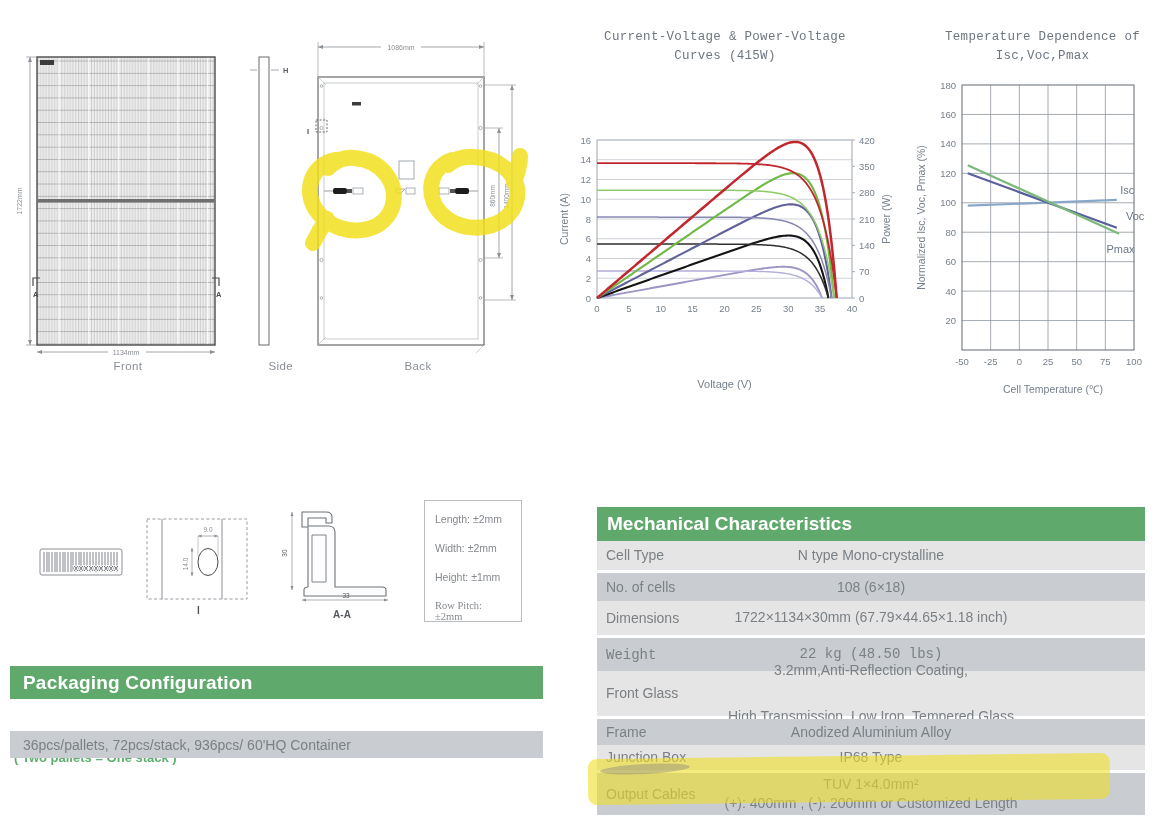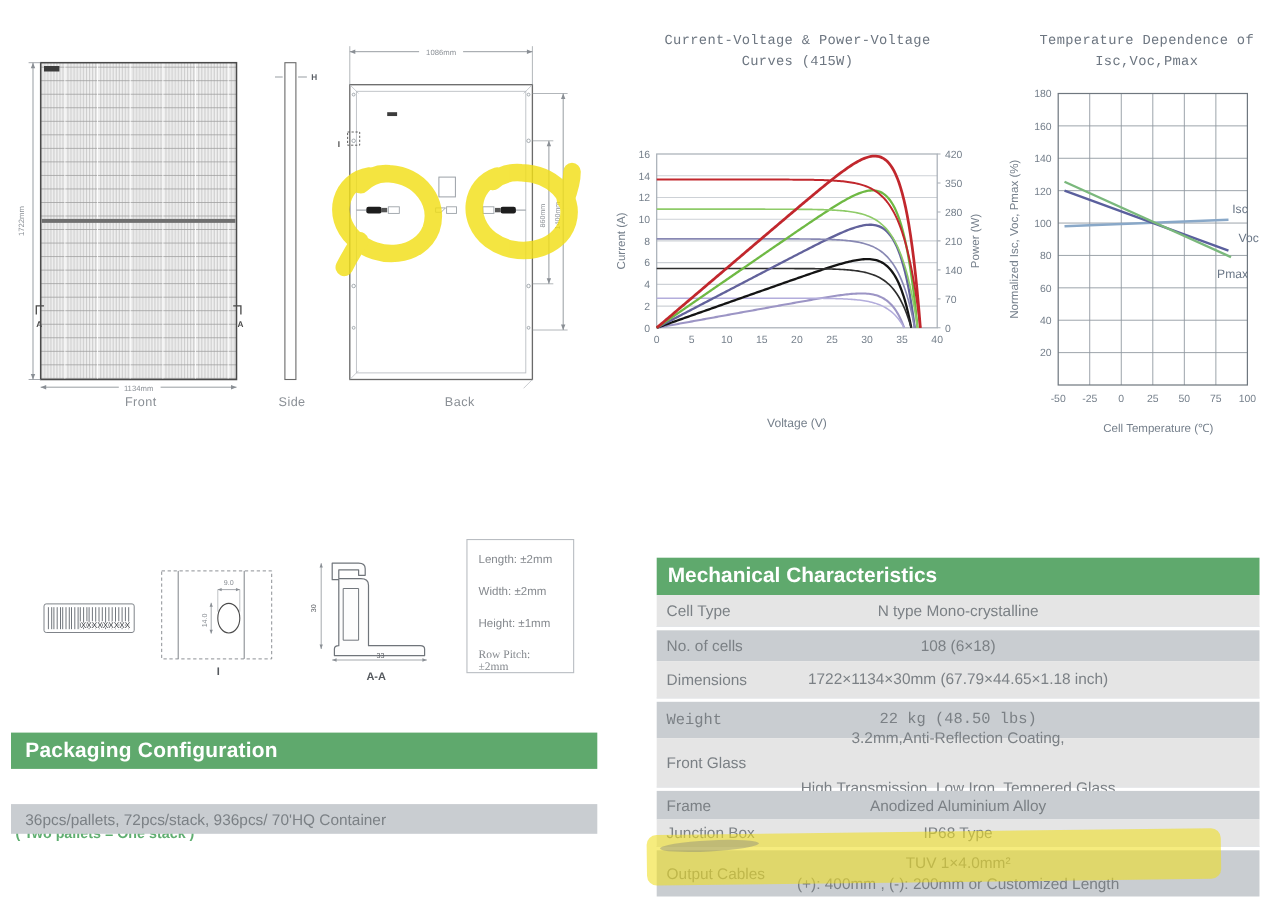--- a/index.html
+++ b/index.html
@@ -153,21 +153,21 @@
       <path d="M336 160 C 310 164, 300 196, 322 217 C 344 238, 382 234, 392 208 C 400 184, 382 160, 354 158 C 344 157, 336 160, 328 168"></path>
       <path d="M327 219 C 321 228, 316 237, 313 243"></path>
     </g>
     <g opacity="0.82" stroke="#f2df17" stroke-width="16" fill="none" stroke-linecap="round">
       <path d="M452 160 C 428 168, 423 200, 446 218 C 470 236, 508 228, 516 202 C 523 178, 502 158, 474 157 C 463 156, 455 159, 448 165"></path>
       <path d="M514 182 C 518 172, 520 163, 520 156"></path>
     </g>
   </svg>
 
   <div class="abs view-label" style="left:98px;top:360px;width:60px;text-align:center">Front</div>
-  <div class="abs view-label" style="left:238px;top:360px;width:55px;text-align:center">Side</div>
+  <div class="abs view-label" style="left:238px;top:360px;width:55px;text-align:right">Side</div>
   <div class="abs view-label" style="left:388px;top:360px;width:60px;text-align:center">Back</div>
 
   <div class="abs chart-title" style="left:575px;top:28px;width:300px">Current-Voltage &amp; Power-Voltage
 Curves (415W)</div>
   <div class="abs" style="left:555px;top:130px;width:350px;height:270px">
     <svg id="iv-svg" width="350" height="270" viewBox="0 0 350 270">
         <line x1="42" y1="148.25" x2="297" y2="148.25" stroke="#cdd1d6" stroke-width="1"></line>
         <line x1="42" y1="128.5" x2="297" y2="128.5" stroke="#cdd1d6" stroke-width="1"></line>
         <line x1="42" y1="108.75" x2="297" y2="108.75" stroke="#cdd1d6" stroke-width="1"></line>
         <line x1="42" y1="89" x2="297" y2="89" stroke="#cdd1d6" stroke-width="1"></line>
@@ -326,33 +326,33 @@
       <line x1="292" y1="512" x2="292" y2="590" stroke="#8a8f95" stroke-width="0.7"></line>
       <path d="M292 512 l-1.5 4 3 0 z M292 590 l-1.5 -4 3 0 z" fill="#8a8f95"></path>
       <text x="287" y="553" font-size="6.5" fill="#55595e" text-anchor="middle" transform="rotate(-90 287 553)">30</text>
       <line x1="302" y1="600" x2="388" y2="600" stroke="#8a8f95" stroke-width="0.7"></line>
       <path d="M302 600 l4 -1.5 0 3 z M388 600 l-4 -1.5 0 3 z" fill="#8a8f95"></path>
       <text x="346" y="598" font-size="6.5" fill="#55595e" text-anchor="middle">33</text>
       <text x="342" y="618" font-size="10" font-weight="bold" fill="#55595e" text-anchor="middle" font-family="'Liberation Serif',serif">A-A</text>
     </g>
   </svg>
 
-  <div class="abs tol-box" style="left:424px;top:490px;width:98px;height:122px">
+  <div class="abs tol-box" style="left:424px;top:500px;width:98px;height:122px">
     <div class="tol-line">Length: ±2mm</div>
     <div class="tol-line">Width: ±2mm</div>
     <div class="tol-line">Height: ±1mm</div>
     <div class="tol-line">Row Pitch: ±2mm</div>
   </div>
 
   <div class="abs green-bar" style="left:10px;top:666px;width:533px;height:33px">
     <span class="pack-title">Packaging Configuration</span>
   </div>
   <div class="abs pack-sub" style="left:14px;top:707px">( Two pallets = One stack )</div>
   <div class="abs gray-row" style="left:10px;top:731px;width:533px;height:27px">
-    <span>36pcs/pallets, 72pcs/stack, 936pcs/ 70'HQ Container</span>
+    <span>36pcs/pallets, 72pcs/stack, 936pcs/ 60'HQ Container</span>
   </div>
 
   <div class="mech-table">
     <div class="green-bar mech-header">
       <span>Mechanical Characteristics</span>
     </div>
     <div id="mech-rows">
         <div class="m-row white" style="height: 29px;">
           <div class="m-label">Cell  Type</div>
           <div class="m-val">N type Mono-crystalline</div>

